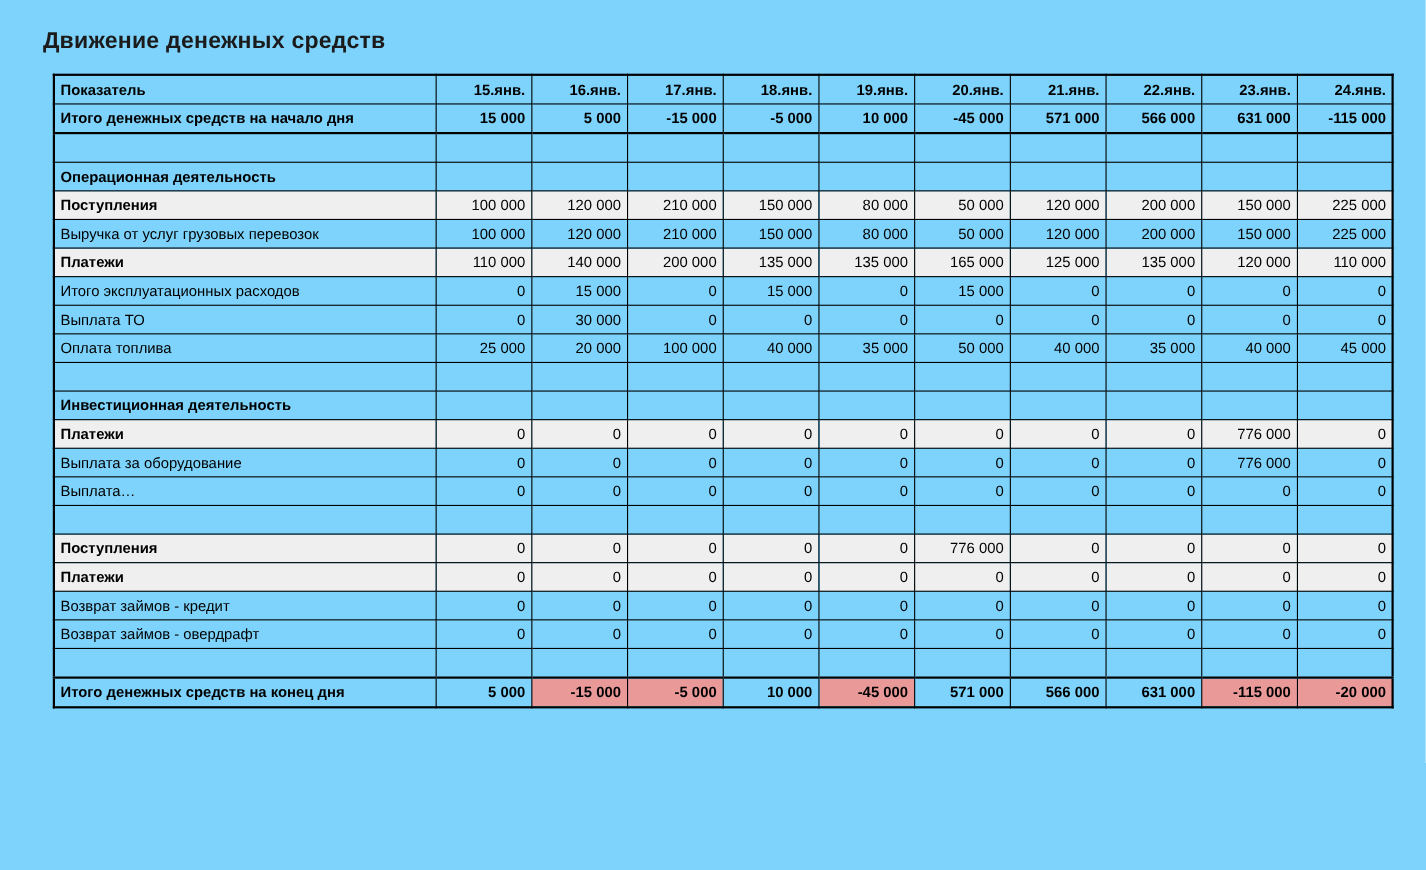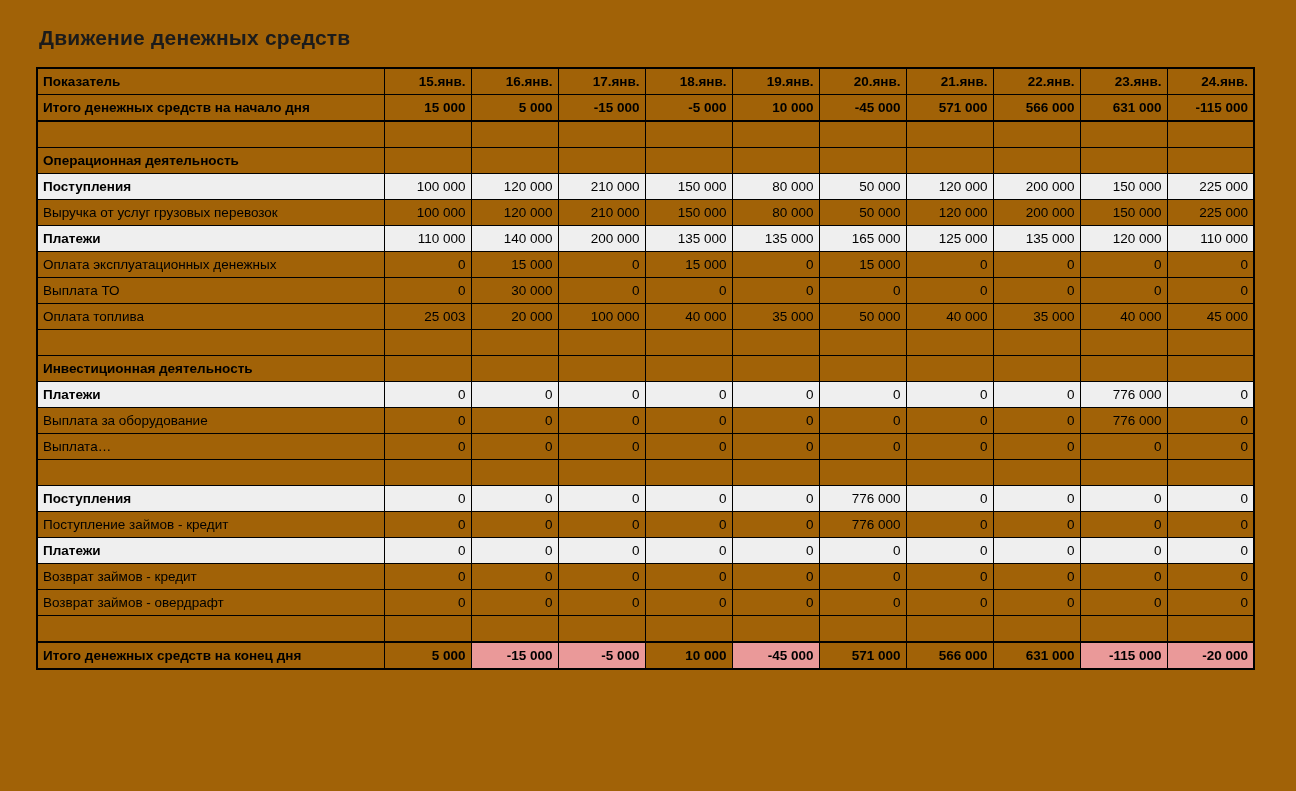--- a/index.html
+++ b/index.html
@@ -7,34 +7,35 @@
     padding: 0;
     background: #ffffff;
     font-family: "Liberation Sans", sans-serif;
     color: #000000;
   }
   .page {
     width: 1296px;
     height: 791px;
     box-sizing: border-box;
     padding: 26px 0 0 36px;
-    background: #a16207;
+    background: #7dd3fc;
   }
   h1.title {
     font-size: 21px;
     font-weight: 700;
     color: #1b1b1b;
     margin: 0 0 17px 3px;
     letter-spacing: 0.2px;
   }
   table.cashflow {
     border-collapse: collapse;
     table-layout: fixed;
     width: 975px;
     border: 2px solid var(--border-c, #000);
+    margin-left: 12px;
   }
   table.cashflow col.c-label { width: 347px; }
   table.cashflow col.c-val   { width: 87px; }
   table.cashflow td {
     border: 1px solid var(--border-c, #000);
     height: 25px;
     padding: 0 5px;
     font-size: 13.5px;
     line-height: 25px;
     white-space: nowrap;
@@ -156,21 +157,21 @@
           <td class="num">200 000</td>
           <td class="num">135 000</td>
           <td class="num">135 000</td>
           <td class="num">165 000</td>
           <td class="num">125 000</td>
           <td class="num">135 000</td>
           <td class="num">120 000</td>
           <td class="num">110 000</td>
         </tr>
         <tr>
-          <td class="label">Оплата эксплуатационных денежных</td>
+          <td class="label">Итого эксплуатационных расходов</td>
           <td class="num">0</td>
           <td class="num">15 000</td>
           <td class="num">0</td>
           <td class="num">15 000</td>
           <td class="num">0</td>
           <td class="num">15 000</td>
           <td class="num">0</td>
           <td class="num">0</td>
           <td class="num">0</td>
           <td class="num">0</td>
@@ -183,21 +184,21 @@
           <td class="num">0</td>
           <td class="num">0</td>
           <td class="num">0</td>
           <td class="num">0</td>
           <td class="num">0</td>
           <td class="num">0</td>
           <td class="num">0</td>
         </tr>
         <tr>
           <td class="label">Оплата топлива</td>
-          <td class="num">25 003</td>
+          <td class="num">25 000</td>
           <td class="num">20 000</td>
           <td class="num">100 000</td>
           <td class="num">40 000</td>
           <td class="num">35 000</td>
           <td class="num">50 000</td>
           <td class="num">40 000</td>
           <td class="num">35 000</td>
           <td class="num">40 000</td>
           <td class="num">45 000</td>
         </tr>
@@ -274,33 +275,20 @@
           <td class="num"></td>
           <td class="num"></td>
           <td class="num"></td>
           <td class="num"></td>
           <td class="num"></td>
           <td class="num"></td>
           <td class="num"></td>
         </tr>
         <tr class="band">
           <td class="label bold">Поступления</td>
-          <td class="num">0</td>
-          <td class="num">0</td>
-          <td class="num">0</td>
-          <td class="num">0</td>
-          <td class="num">0</td>
-          <td class="num">776 000</td>
-          <td class="num">0</td>
-          <td class="num">0</td>
-          <td class="num">0</td>
-          <td class="num">0</td>
-        </tr>
-        <tr>
-          <td class="label">Поступление займов - кредит</td>
           <td class="num">0</td>
           <td class="num">0</td>
           <td class="num">0</td>
           <td class="num">0</td>
           <td class="num">0</td>
           <td class="num">776 000</td>
           <td class="num">0</td>
           <td class="num">0</td>
           <td class="num">0</td>
           <td class="num">0</td>

